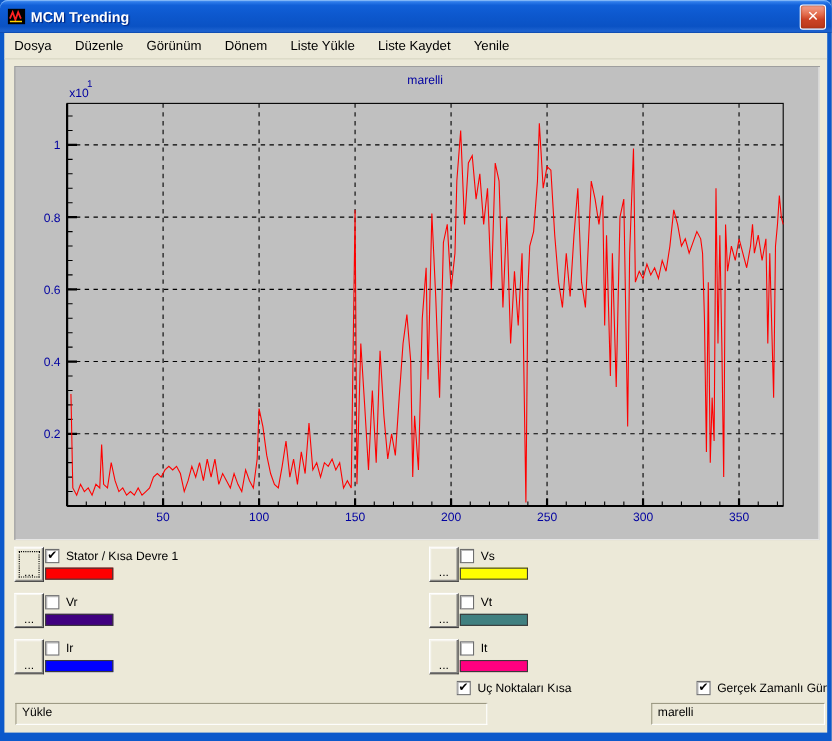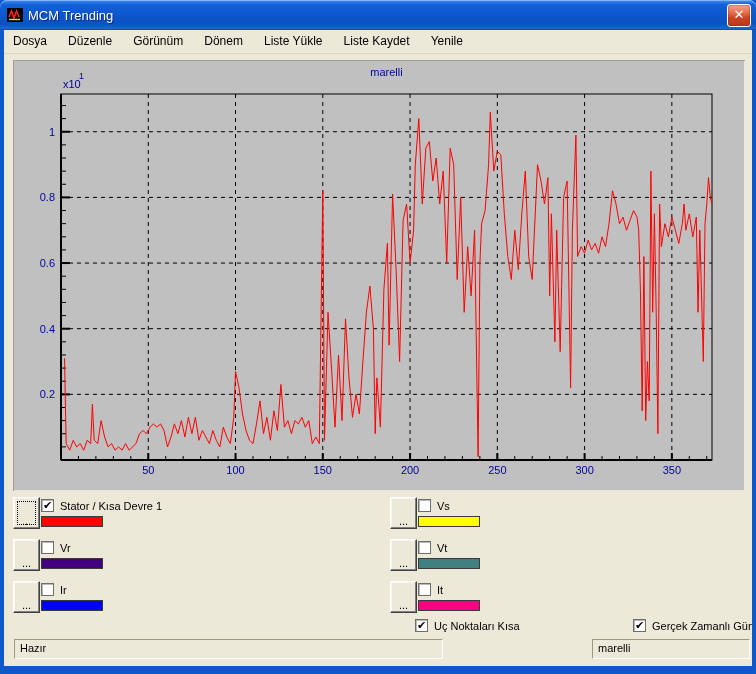--- a/index.html
+++ b/index.html
@@ -12,21 +12,21 @@
   }
   
   .titlebar{
     position:absolute;left:0;top:0;width:756px;height:30px;
     border-radius:7px 7px 0 0;
     background:linear-gradient(180deg,#5EA1F5 0%,#2E7CEA 6%,#1160D8 16%,#0D58CE 45%,#0A52C4 80%,#1E63D0 95%,#0A45A8 100%);
     display:flex;align-items:center;
     box-shadow:inset 0 1px 0 #7FB5F7;
   }
   .titlebar .appicon{width:16px;height:16px;margin:0 5px 0 7px;}
-  .titlebar .title{color:#fff;font-weight:normal;font-size:13px;text-shadow:1px 1px 1px #00257E;}
+  .titlebar .title{color:#fff;font-weight:bold;font-size:13px;text-shadow:1px 1px 1px #00257E;}
   .close-btn{
     position:absolute;right:5px;top:4px;width:22px;height:21px;
     border:1px solid #fff;border-radius:3px;
     background:linear-gradient(180deg,#F5A590 0%,#E26A4A 40%,#CC4325 60%,#B93A1C 100%);
     color:#fff;font-weight:bold;font-size:13px;line-height:19px;text-align:center;
     box-shadow:inset 0 0 2px #8E2000;cursor:default;
   }
   
   .client{
     position:absolute;left:4px;top:30px;width:748px;height:636px;
@@ -246,16 +246,16 @@
 
   <div class="opt" style="left:411px;top:588px;width:160px;">
     <div class="chk">✔</div>
     <span class="olabel">Uç Noktaları Kısa</span>
   </div>
   <div class="opt" style="left:629px;top:588px;width:119px;">
     <div class="chk">✔</div>
     <span class="olabel">Gerçek Zamanlı Günc</span>
   </div>
 
-  <div class="status-panel" style="left:10px;width:429px;">Hazır</div>
+  <div class="status-panel" style="left:10px;width:429px;">Yükle</div>
   <div class="status-panel" style="left:588px;width:158px;">marelli</div>
 
 </div>
 
 </body></html>

